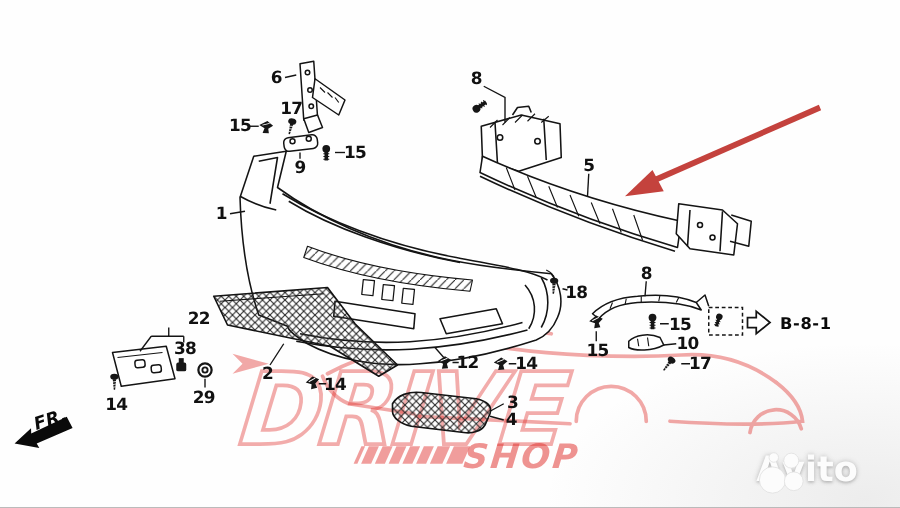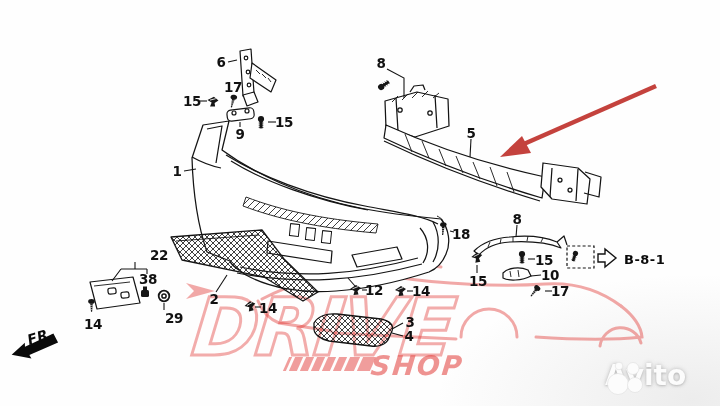--- a/index.html
+++ b/index.html
@@ -270,21 +270,21 @@
       <span class="plabel" style="left: 421px; top: 291px;">14</span>
       <span class="plabel" style="left: 192px; top: 101px;">15</span>
       <span class="plabel" style="left: 284px; top: 122px;">15</span>
       <span class="plabel" style="left: 478px; top: 281px;">15</span>
       <span class="plabel" style="left: 544px; top: 260px;">15</span>
       <span class="plabel" style="left: 233px; top: 87px;">17</span>
       <span class="plabel" style="left: 560px; top: 291px;">17</span>
       <span class="plabel" style="left: 461px; top: 234px;">18</span>
       <span class="plabel" style="left: 135px; top: 255px; margin-left: 24px;">22</span>
       <span class="plabel" style="left: 148px; top: 279px;">38</span>
-      <span class="plabel" style="left: 174px; top: 318px; text-align: right;">29</span>
+      <span class="plabel" style="left: 163px; top: 318px; text-align: right;">29</span>
     </div>
 
   <div class="ref-label">B-8-1</div>
   <div class="fr-label">FR.</div>
 
   <div class="brand">
     <svg width="42" height="38" viewBox="0 0 42 38">
       <g fill="#fcfcfc" stroke="#dedede" stroke-width="0.6">
         <circle cx="13" cy="25" r="10.5"></circle>
         <circle cx="30" cy="26" r="7.5"></circle>

